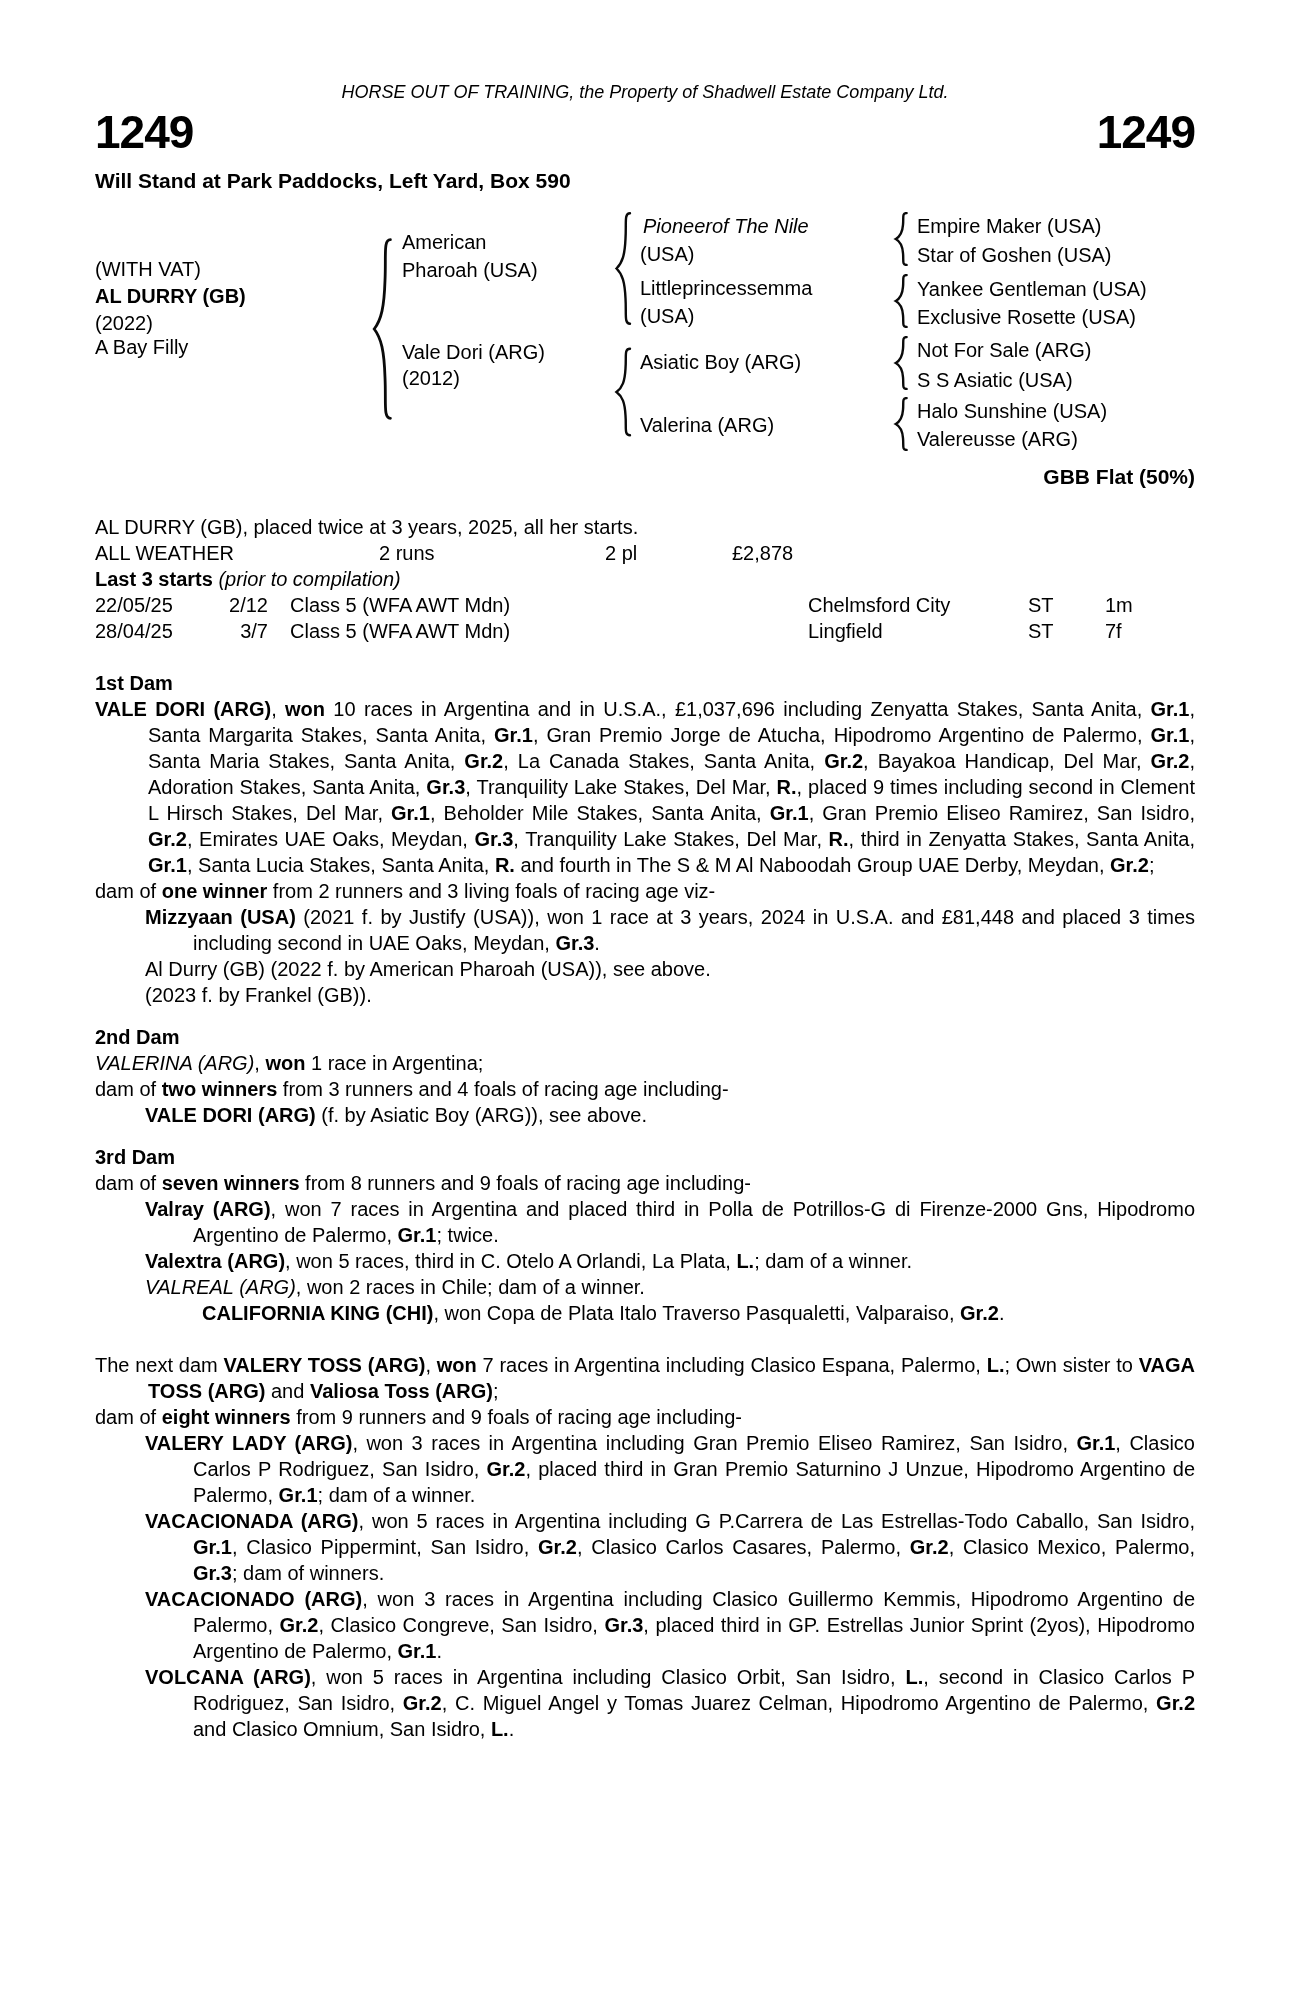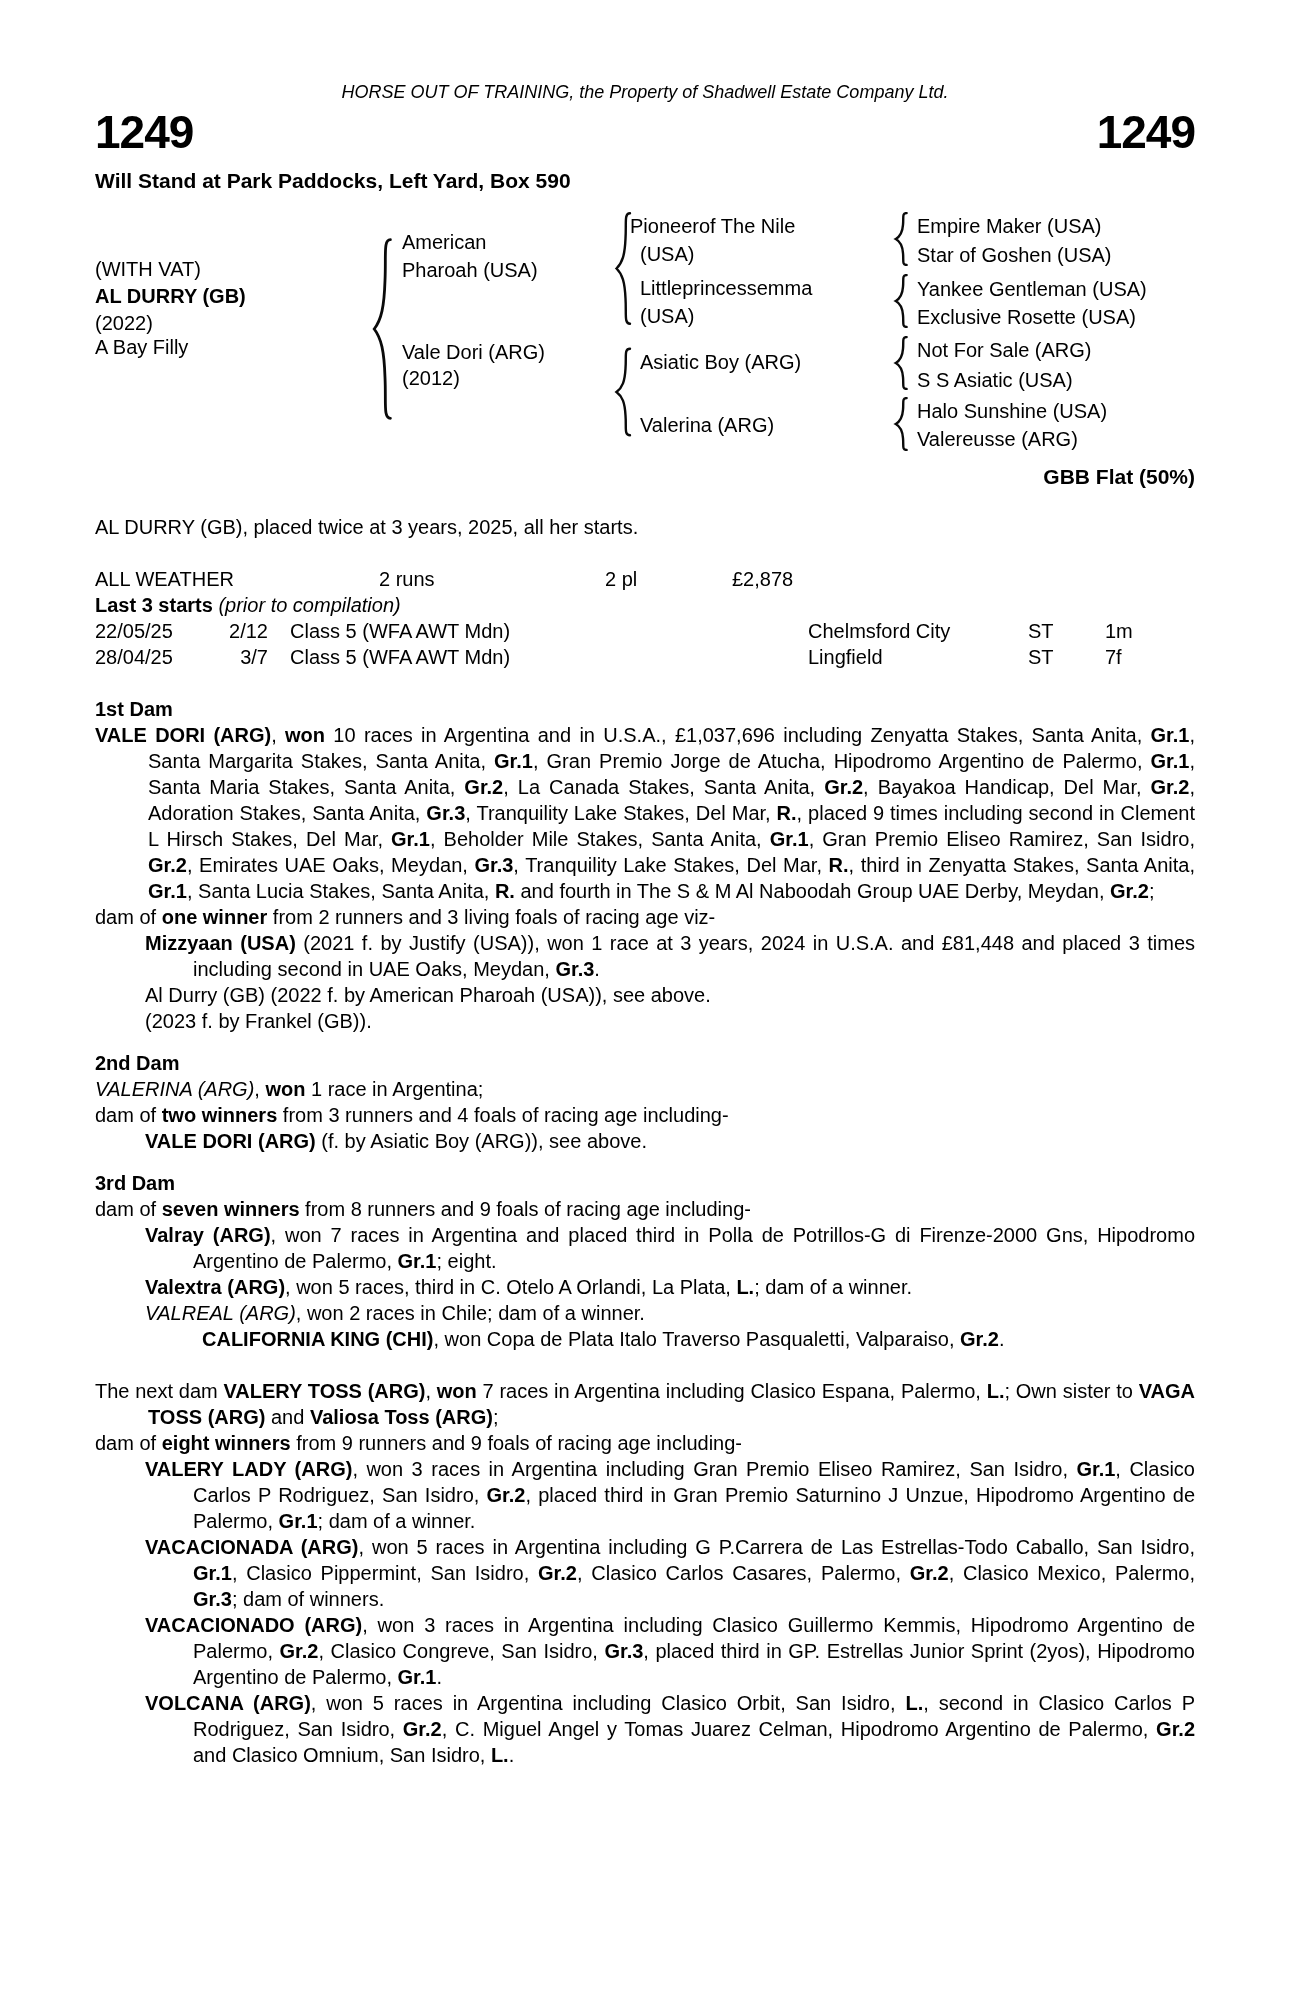--- a/index.html
+++ b/index.html
@@ -17,21 +17,21 @@
   .pedigree{position:relative;height:248px;margin-top:12px;font-size:20px;line-height:26px;}
   .ped{position:absolute;white-space:nowrap;}
   .bold{font-weight:bold;}
   .brace{position:absolute;}
   .brace svg{display:block;width:100%;height:100%;}
   .brace path{fill:none;stroke:#0a0a0a;stroke-width:2.4;stroke-linecap:round;vector-effect:non-scaling-stroke;}
   .brace.big path{stroke-width:2.8;}
   .gbb{margin-top:10px;text-align:right;font-weight:bold;font-size:21px;line-height:26px;}
   .summary{margin-top:24px;font-size:20px;line-height:26px;}
   
-  .stats-row{position:relative;margin-top:26px;height:26px;font-size:20px;line-height:26px;}
+  .stats-row{position:relative;height:26px;font-size:20px;line-height:26px;}
   .stats-row span{position:absolute;white-space:nowrap;}
   .st-surface{left:0;}
   .st-runs{left:284px;}
   .st-pl{left:510px;}
   .st-earn{left:637px;}
   .last3-title{font-size:20px;line-height:26px;}
   .last3-title .t{font-weight:bold;}
   .last3-title .s{font-style:italic;}
   .trow{position:relative;height:26px;font-size:20px;line-height:26px;}
   .trow span{position:absolute;white-space:nowrap;}
@@ -88,21 +88,21 @@
       <svg viewBox="0 0 20 100" preserveAspectRatio="none">
           <path d="M17 2 C11 2 13.5 10 12.5 24 C11.8 38 9.5 45 3.5 50 C9.5 55 11.8 62 12.5 76 C13.5 90 11 98 17 98"></path>
         </svg>
     </div>
     <div class="brace" style="left:518px;top:141px;width:20px;height:90px;">
       <svg viewBox="0 0 20 100" preserveAspectRatio="none">
           <path d="M17 2 C11 2 13.5 10 12.5 24 C11.8 38 9.5 45 3.5 50 C9.5 55 11.8 62 12.5 76 C13.5 90 11 98 17 98"></path>
         </svg>
     </div>
 
-    <div class="ped" style="left:535px;top:7px;">Pioneerof The Nile</div>
+    <div class="ped" style="left:548px;top:7px;font-style:italic;">Pioneerof The Nile</div>
     <div class="ped" style="left:545px;top:35px;">(USA)</div>
     <div class="ped" style="left:545px;top:69px;">Littleprincessemma</div>
     <div class="ped" style="left:545px;top:97px;">(USA)</div>
     <div class="ped" style="left:545px;top:143px;">Asiatic Boy (ARG)</div>
     <div class="ped" style="left:545px;top:206px;">Valerina (ARG)</div>
 
     <div class="brace" style="left:798px;top:6px;width:16px;height:54px;">
       <svg viewBox="0 0 20 100" preserveAspectRatio="none">
           <path d="M17 2 C11 2 13.5 10 12.5 24 C11.8 38 9.5 45 3.5 50 C9.5 55 11.8 62 12.5 76 C13.5 90 11 98 17 98"></path>
         </svg>
@@ -172,21 +172,21 @@
   <div class="para ind1"><span>Al Durry (GB) (2022 f. by American Pharoah (USA)), see above.</span></div>
   <div class="para ind1"><span>(2023 f. by Frankel (GB)).</span></div>
 
   <div class="dam-heading">2nd Dam</div>
   <div class="para ind0"><span class="i">VALERINA (ARG)</span><span>, </span><span class="b">won</span><span> 1 race in Argentina;</span></div>
   <div class="para ind0"><span>dam of </span><span class="b">two winners</span><span> from 3 runners and 4 foals of racing age including-</span></div>
   <div class="para ind1"><span class="b">VALE DORI (ARG)</span><span> (f. by Asiatic Boy (ARG)), see above.</span></div>
 
   <div class="dam-heading">3rd Dam</div>
   <div class="para ind0"><span>dam of </span><span class="b">seven winners</span><span> from 8 runners and 9 foals of racing age including-</span></div>
-  <div class="para ind1"><span class="b">Valray (ARG)</span><span>, won 7 races in Argentina and placed third in Polla de Potrillos-G di Firenze-2000 Gns, Hipodromo Argentino de Palermo, </span><span class="b">Gr.1</span><span>; eight.</span></div>
+  <div class="para ind1"><span class="b">Valray (ARG)</span><span>, won 7 races in Argentina and placed third in Polla de Potrillos-G di Firenze-2000 Gns, Hipodromo Argentino de Palermo, </span><span class="b">Gr.1</span><span>; twice.</span></div>
   <div class="para ind1"><span class="b">Valextra (ARG)</span><span>, won 5 races, third in C. Otelo A Orlandi, La Plata, </span><span class="b">L.</span><span>; dam of a winner.</span></div>
   <div class="para ind1"><span class="i">VALREAL (ARG)</span><span>, won 2 races in Chile; dam of a winner.</span></div>
   <div class="para ind2"><span class="b">CALIFORNIA KING (CHI)</span><span>, won Copa de Plata Italo Traverso Pasqualetti, Valparaiso, </span><span class="b">Gr.2</span><span>.</span></div>
 
   <div class="para ind0 gap-top"><span>The next dam </span><span class="b">VALERY TOSS (ARG)</span><span>, </span><span class="b">won</span><span> 7 races in Argentina including Clasico Espana, Palermo, </span><span class="b">L.</span><span>; Own sister to </span><span class="b">VAGA TOSS (ARG)</span><span> and </span><span class="b">Valiosa Toss (ARG)</span><span>;</span></div>
   <div class="para ind0"><span>dam of </span><span class="b">eight winners</span><span> from 9 runners and 9 foals of racing age including-</span></div>
   <div class="para ind1"><span class="b">VALERY LADY (ARG)</span><span>, won 3 races in Argentina including Gran Premio Eliseo Ramirez, San Isidro, </span><span class="b">Gr.1</span><span>, Clasico Carlos P Rodriguez, San Isidro, </span><span class="b">Gr.2</span><span>, placed third in Gran Premio Saturnino J Unzue, Hipodromo Argentino de Palermo, </span><span class="b">Gr.1</span><span>; dam of a winner.</span></div>
   <div class="para ind1"><span class="b">VACACIONADA (ARG)</span><span>, won 5 races in Argentina including G P.Carrera de Las Estrellas-Todo Caballo, San Isidro, </span><span class="b">Gr.1</span><span>, Clasico Pippermint, San Isidro, </span><span class="b">Gr.2</span><span>, Clasico Carlos Casares, Palermo, </span><span class="b">Gr.2</span><span>, Clasico Mexico, Palermo, </span><span class="b">Gr.3</span><span>; dam of winners.</span></div>
   <div class="para ind1"><span class="b">VACACIONADO (ARG)</span><span>, won 3 races in Argentina including Clasico Guillermo Kemmis, Hipodromo Argentino de Palermo, </span><span class="b">Gr.2</span><span>, Clasico Congreve, San Isidro, </span><span class="b">Gr.3</span><span>, placed third in GP. Estrellas Junior Sprint (2yos), Hipodromo Argentino de Palermo, </span><span class="b">Gr.1</span><span>.</span></div>
   <div class="para ind1"><span class="b">VOLCANA (ARG)</span><span>, won 5 races in Argentina including Clasico Orbit, San Isidro, </span><span class="b">L.</span><span>, second in Clasico Carlos P Rodriguez, San Isidro, </span><span class="b">Gr.2</span><span>, C. Miguel Angel y Tomas Juarez Celman, Hipodromo Argentino de Palermo, </span><span class="b">Gr.2</span><span> and Clasico Omnium, San Isidro, </span><span class="b">L.</span><span>.</span></div>

